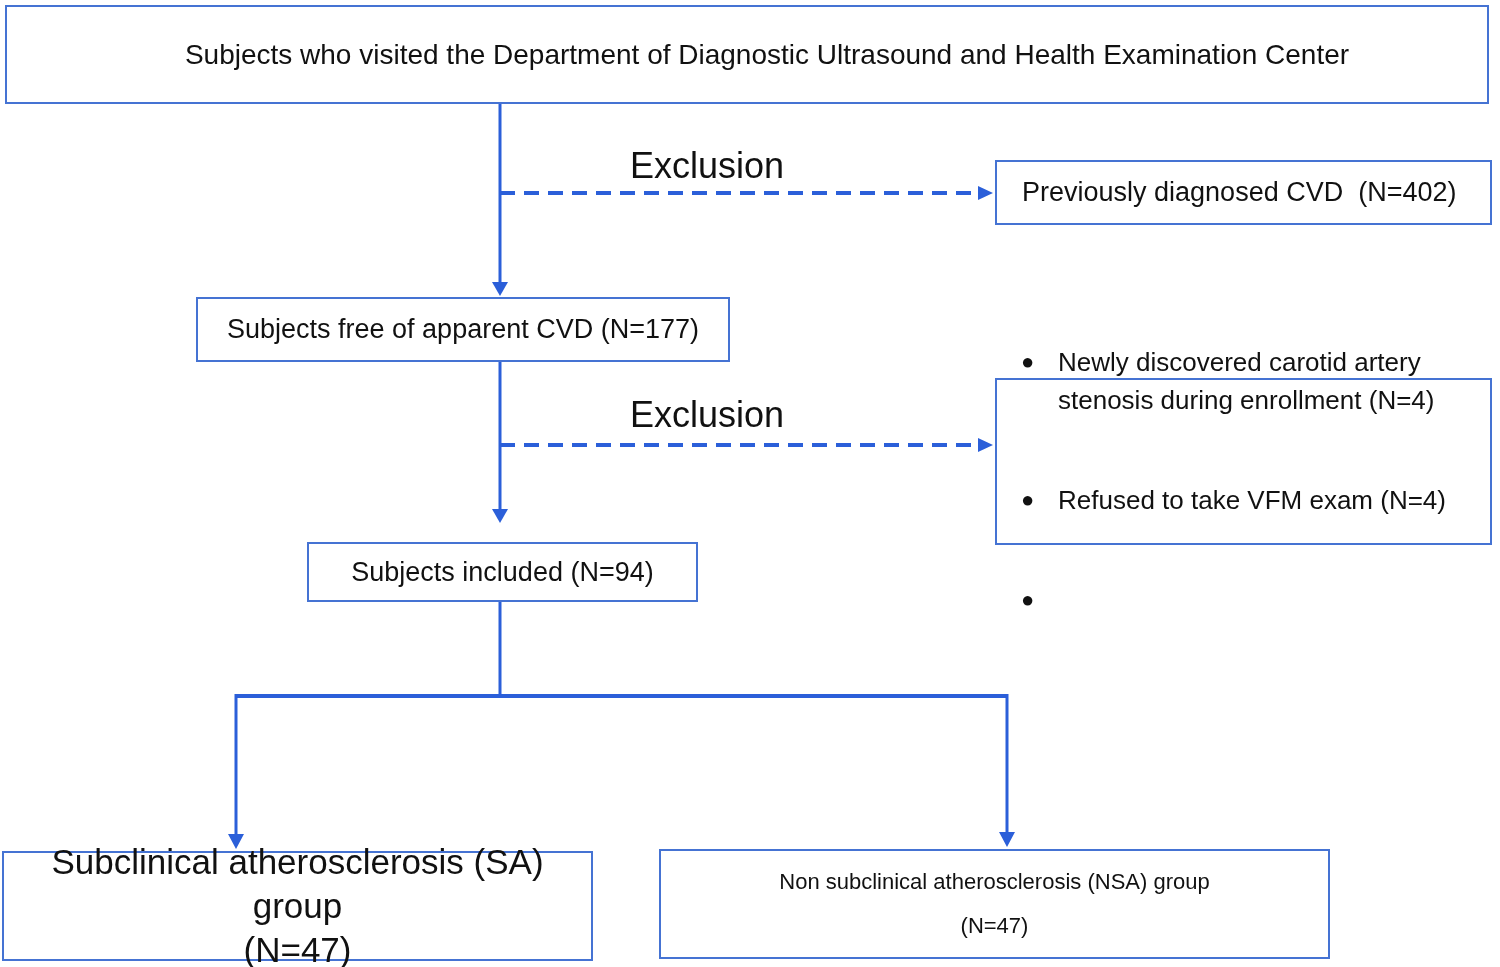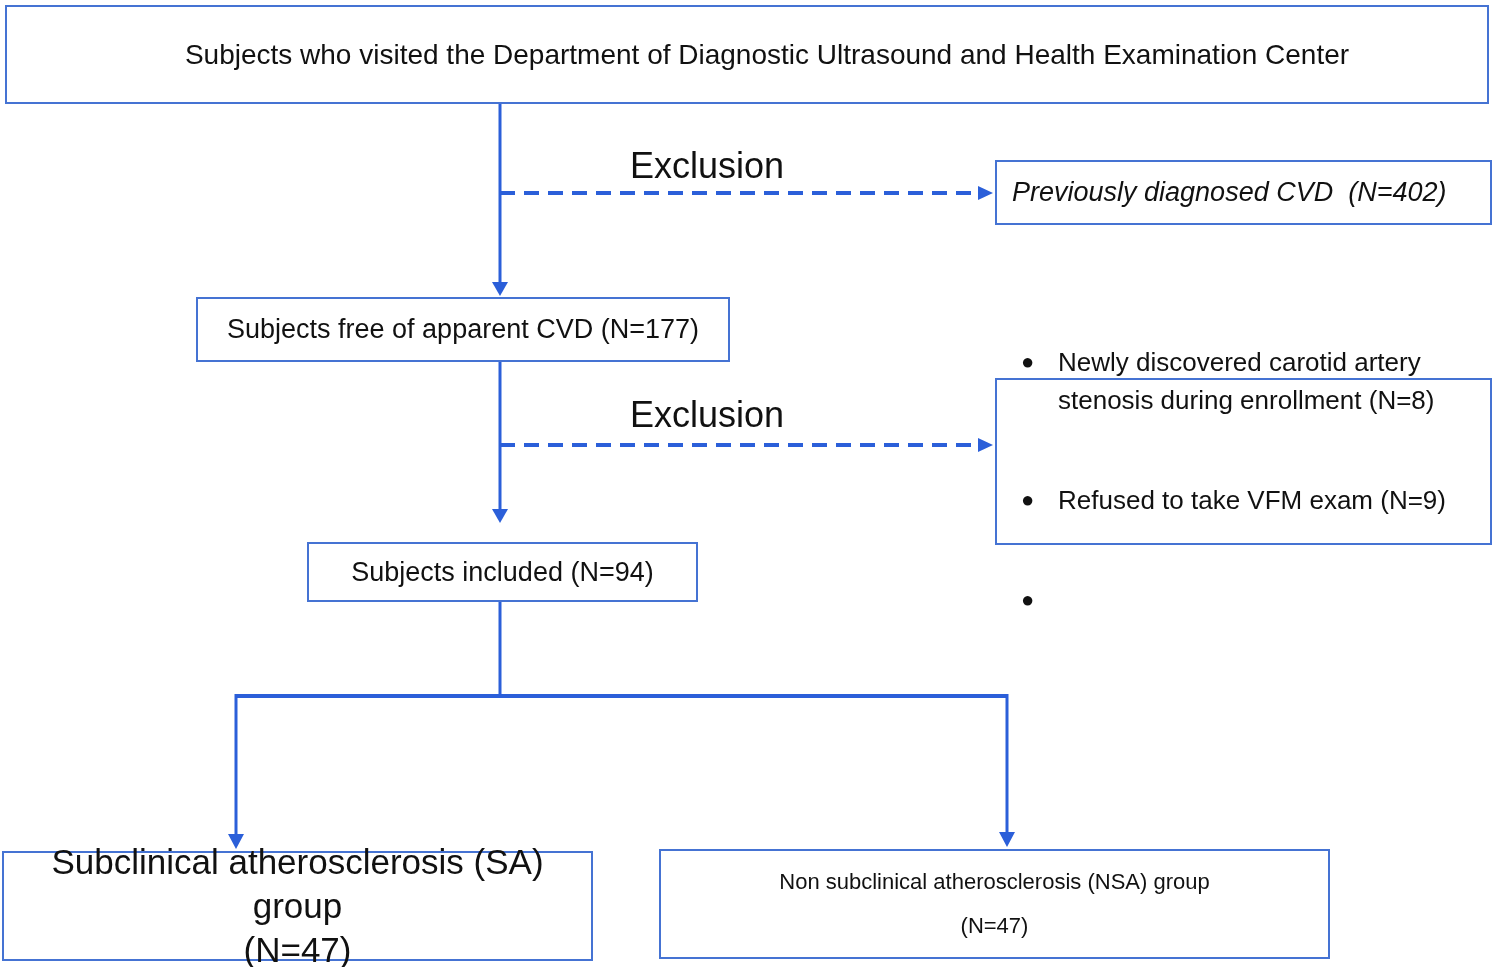--- a/index.html
+++ b/index.html
@@ -31,21 +31,21 @@
     display:flex;flex-direction:column;
     align-items:center;justify-content:center;
     text-align:center;
     white-space:pre-wrap;
   }
   .box .bline{display:block;}
 
   .box-source{left:5px;top:5px;width:1484px;height:99px;font-size:28px;line-height:45px;padding-left:40px;}
   .box-excl1{left:995px;top:160px;width:497px;height:65px;
              align-items:flex-start;justify-content:center;text-align:left;
-             padding-left:15px;font-size:27px;font-style:italic;}
+             padding-left:25px;font-size:27px;}
   .box-free{left:196px;top:297px;width:534px;height:65px;font-size:27px;}
   .box-excl2{left:995px;top:378px;width:497px;height:167px;
              align-items:stretch;justify-content:center;text-align:left;
              padding:6px 4px 6px 0;font-size:26px;}
   .box-included{left:307px;top:525px;width:391px;height:60px;font-size:27px;margin-top:17px;}
   .box-sa{left:2px;top:851px;width:591px;height:110px;font-size:35px;line-height:44px;}
   .box-nsa{left:659px;top:849px;width:671px;height:110px;font-size:22px;line-height:44px;}
 
   .excl-list{list-style:none;margin:0;padding:0;}
   .excl-list li{
@@ -110,25 +110,25 @@
   <div class="box box-excl1">Previously diagnosed CVD  (N=402)</div>
 
   <div class="box box-free">Subjects free of apparent CVD (N=177)</div>
 
   <div class="flow-label label-excl2">Exclusion</div>
 
   <div class="box box-excl2">
     <ul class="excl-list">
       <li>
         <span class="bullet">●</span>
-        <span class="li-text">Newly discovered carotid artery stenosis during enrollment (N=8)</span>
+        <span class="li-text">Newly discovered carotid artery stenosis during enrollment (N=4)</span>
       </li>
       <li>
         <span class="bullet">●</span>
-        <span class="li-text">Refused to take VFM exam (N=9)</span>
+        <span class="li-text">Refused to take VFM exam (N=4)</span>
       </li>
       <li>
         <span class="bullet">●</span>
       </li>
     </ul>
   </div>
 
   <div class="box box-included">Subjects included (N=94)</div>
 
   <div class="box box-sa">

